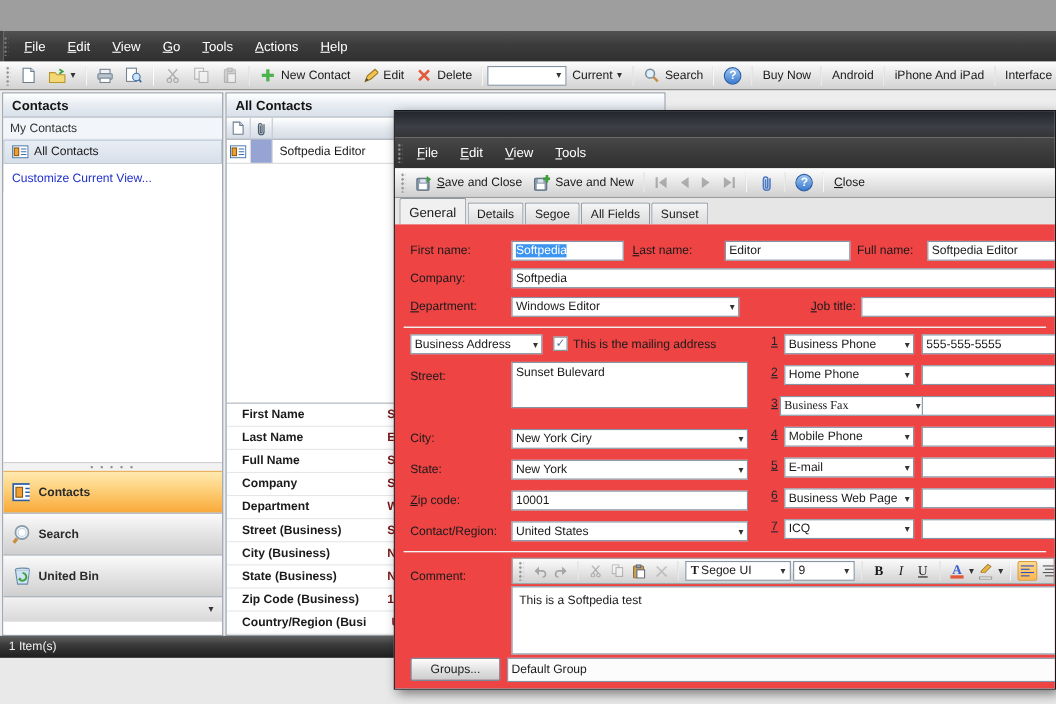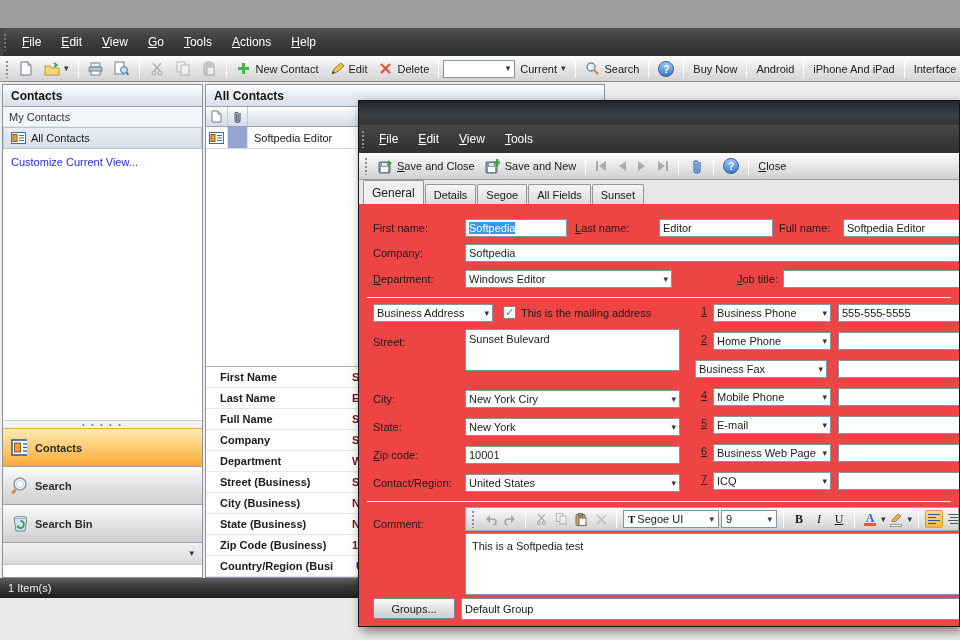--- a/index.html
+++ b/index.html
@@ -275,21 +275,21 @@
     </div>
     <div class="nav-btn">
       <span class="ico">
           <svg width="19" height="19">
             <path d="M3 4h13l-2 13H5z" fill="#cfe3f4" stroke="#6a8aa8"></path>
             <path d="M3 4c0-2 13-2 13 0" fill="#e8f2fb" stroke="#6a8aa8"></path>
             <path d="M9.5 7a3.5 3.5 0 1 1-3 5.4" fill="none" stroke="#3da03d" stroke-width="1.8"></path>
             <path d="M5.5 13.5l1-2.4 2.4 1z" fill="#3da03d"></path>
           </svg>
         </span>
-      <span>Search Bin</span>
+      <span>United Bin</span>
     </div>
     <div class="nav-strip">
         <span class="caret">▾</span>
       </div>
     <div class="nav-gap"></div>
   </div>
 
   <div id="mid-panel">
     <div class="panel-header">All Contacts</div>
     <div class="thead">
@@ -514,21 +514,21 @@
     <span class="inp" style="left:479px; top:100px; right:-4px;">555-555-5555</span>
 
     <span class="num-lbl" style="left:342px; top:129px;">2</span>
     <span class="cmb" style="left:354px; top:128px; width:118px;">
         <span>Home Phone</span>
         <span class="caret">▾</span>
       </span>
     <span class="inp" style="left:479px; top:128px; right:-4px;"></span>
 
     <span class="num-lbl" style="left:342px; top:157px;">3</span>
-    <span class="cmb" style="left:336px; top:156px; width:132px;">
+    <span class="cmb" style="left:350px; top:156px; width:132px;font-family:Liberation Serif, serif;">
         <span>Business Fax</span>
         <span class="caret">▾</span>
       </span>
     <span class="inp" style="left:479px; top:156px; right:-4px;"></span>
 
     <span class="num-lbl" style="left:342px; top:185px;">4</span>
     <span class="cmb" style="left:354px; top:184px; width:118px;">
         <span>Mobile Phone</span>
         <span class="caret">▾</span>
       </span>

